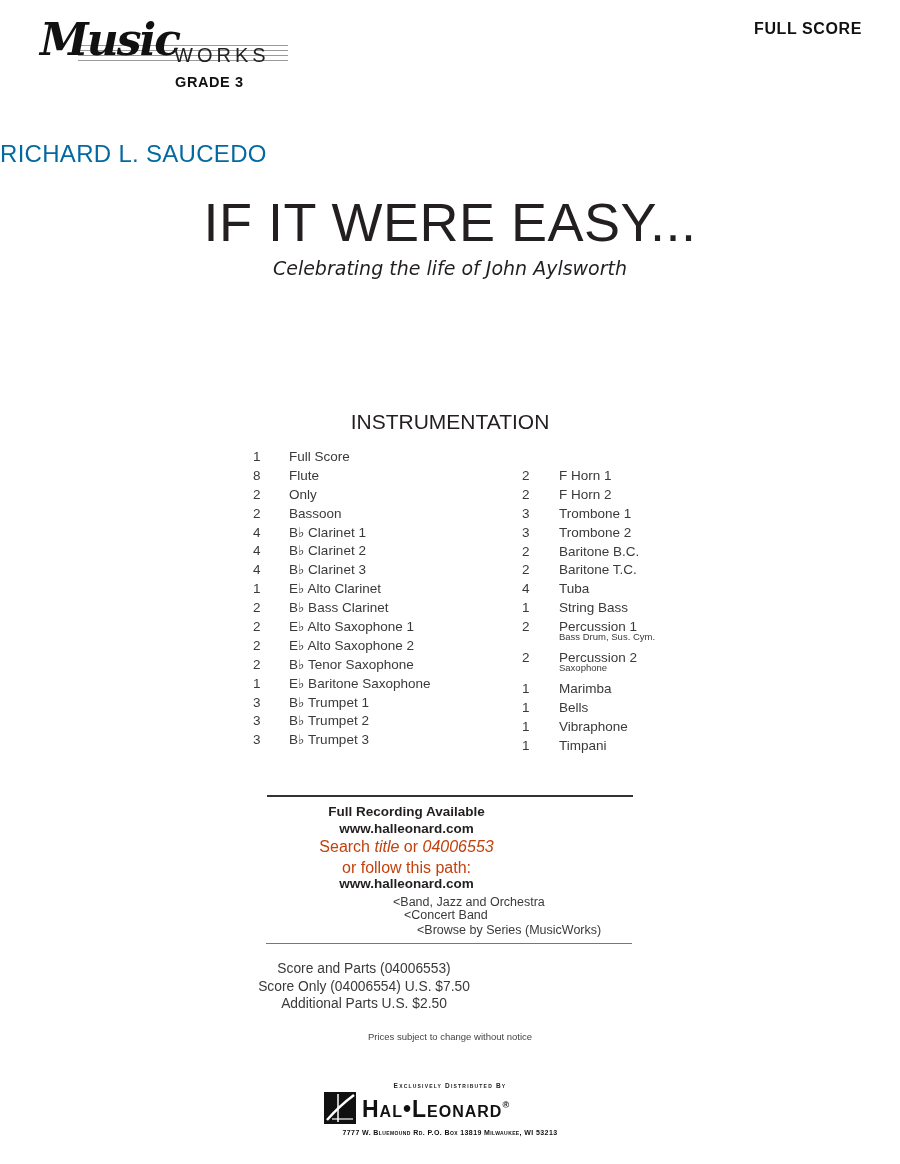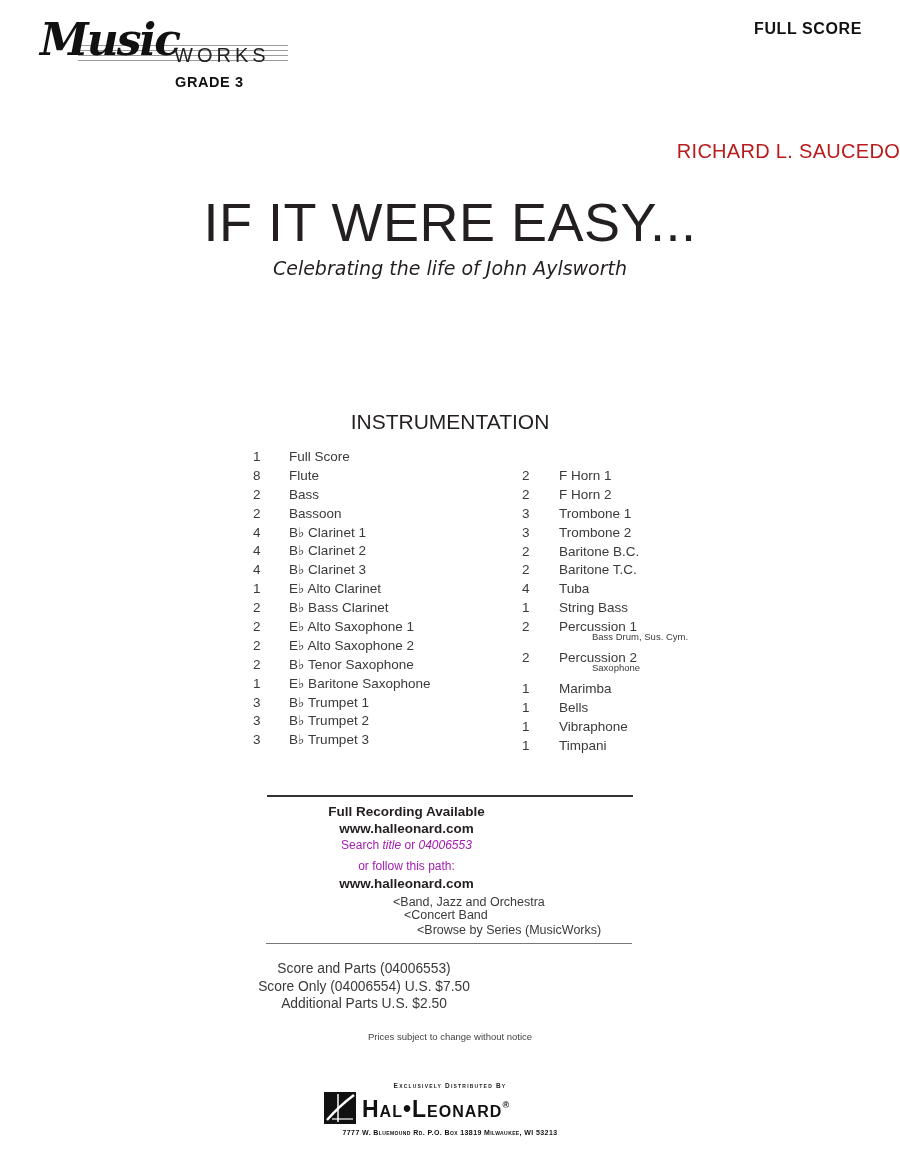--- a/index.html
+++ b/index.html
@@ -31,23 +31,23 @@
     font-size: 14.5px; letter-spacing: 0.6px; color: #111;
   }
 
   .full-score {
     right: 38px; top: 20px;
     font-family: "Liberation Sans", sans-serif; font-weight: bold;
     font-size: 16px; letter-spacing: 0.6px; color: #111;
   }
 
   .composer {
-    left: 0; width: 900px; top: 140px; text-align: right;
-    font-family: "Liberation Sans", sans-serif;
-    font-size: 20px; letter-spacing: 0.3px; color: #b91c1c;
+    left: 0; width: 900px; top: 140px; text-align: left;
+    font-family: "Liberation Sans", sans-serif;
+    font-size: 24px; letter-spacing: 0.3px; color: #0369a1;
   }
   .title {
     left: 0; width: 900px; top: 195px; text-align: center;
     font-family: "Liberation Sans", sans-serif;
     font-size: 54px; letter-spacing: 0.5px; color: #231f20; line-height: 1;
   }
   .subtitle {
     left: 0; width: 900px; top: 257px; text-align: center;
     font-family: "DejaVu Sans", sans-serif; font-style: italic;
     font-size: 19px; color: #231f20;
@@ -60,28 +60,28 @@
   }
 
   .col { font-family: "Liberation Sans", sans-serif; font-size: 13.5px; color: #3a3a3a; }
   .col-left { left: 253px; top: 448px; }
   .col-right { left: 522px; top: 467px; }
   .row { position: relative; height: 18.9px; line-height: 18.9px; white-space: nowrap; }
   .row .qty { position: absolute; left: 0; width: 20px; }
   .row .name { position: absolute; left: 36px; }
   .col-right .row .name { left: 37px; }
   .row.tall { height: 31px; }
-  .row .sub { position: absolute; left: 37px; top: 12px; font-size: 9.5px; line-height: 14px; color: #3a3a3a; margin-left: 33px; }
+  .row .sub { position: absolute; left: 37px; top: 12px; font-size: 9.5px; line-height: 14px; color: #3a3a3a; }
 
   .rule-top { left: 267px; top: 795px; width: 366px; height: 1.5px; background: #333; }
   .rule-bottom { left: 266px; top: 943px; width: 366px; height: 1px; background: #777; }
 
   .rec { left: 0; width: 813px; text-align: center; font-family: "Liberation Sans", sans-serif; color: #231f20; }
   .rec-bold { font-weight: bold; font-size: 13.5px; }
-  .rec-norm { font-size: 12px; color: #a21caf; }
+  .rec-norm { font-size: 16px; color: #c2410c; }
   .rec-norm i { font-style: italic; }
   .path { font-family: "Liberation Sans", sans-serif; font-size: 12.5px; color: #3a3a3a; white-space: nowrap; }
 
   .price { left: 0; width: 728px; text-align: center; font-family: "Liberation Sans", sans-serif; font-size: 13.8px; color: #3a3a3a; }
   .notice { left: 0; width: 900px; text-align: center; top: 1031px; font-family: "Liberation Sans", sans-serif; font-size: 9.5px; color: #444; }
 
   .dist-label { left: 0; width: 900px; text-align: center; top: 1082px; font-family: "Liberation Sans", sans-serif; font-size: 6.5px; font-weight: bold; letter-spacing: 1.2px; color: #222; font-variant: small-caps; }
   .hl-logo { left: 324px; top: 1092px; width: 256px; height: 36px; text-align: center; }
   .hl-mark { position: absolute; left: 0; top: 0; width: 32px; height: 32px; background: #111; overflow: hidden; }
   .hl-name {
@@ -118,21 +118,21 @@
   <div class="row">
       <span class="qty">1</span>
       <span class="name">Full Score</span>
     </div>
   <div class="row">
       <span class="qty">8</span>
       <span class="name">Flute</span>
     </div>
   <div class="row">
       <span class="qty">2</span>
-      <span class="name">Bass</span>
+      <span class="name">Only</span>
     </div>
   <div class="row">
       <span class="qty">2</span>
       <span class="name">Bassoon</span>
     </div>
   <div class="row">
       <span class="qty">4</span>
       <span class="name">B♭ Clarinet 1</span>
     </div>
   <div class="row">

